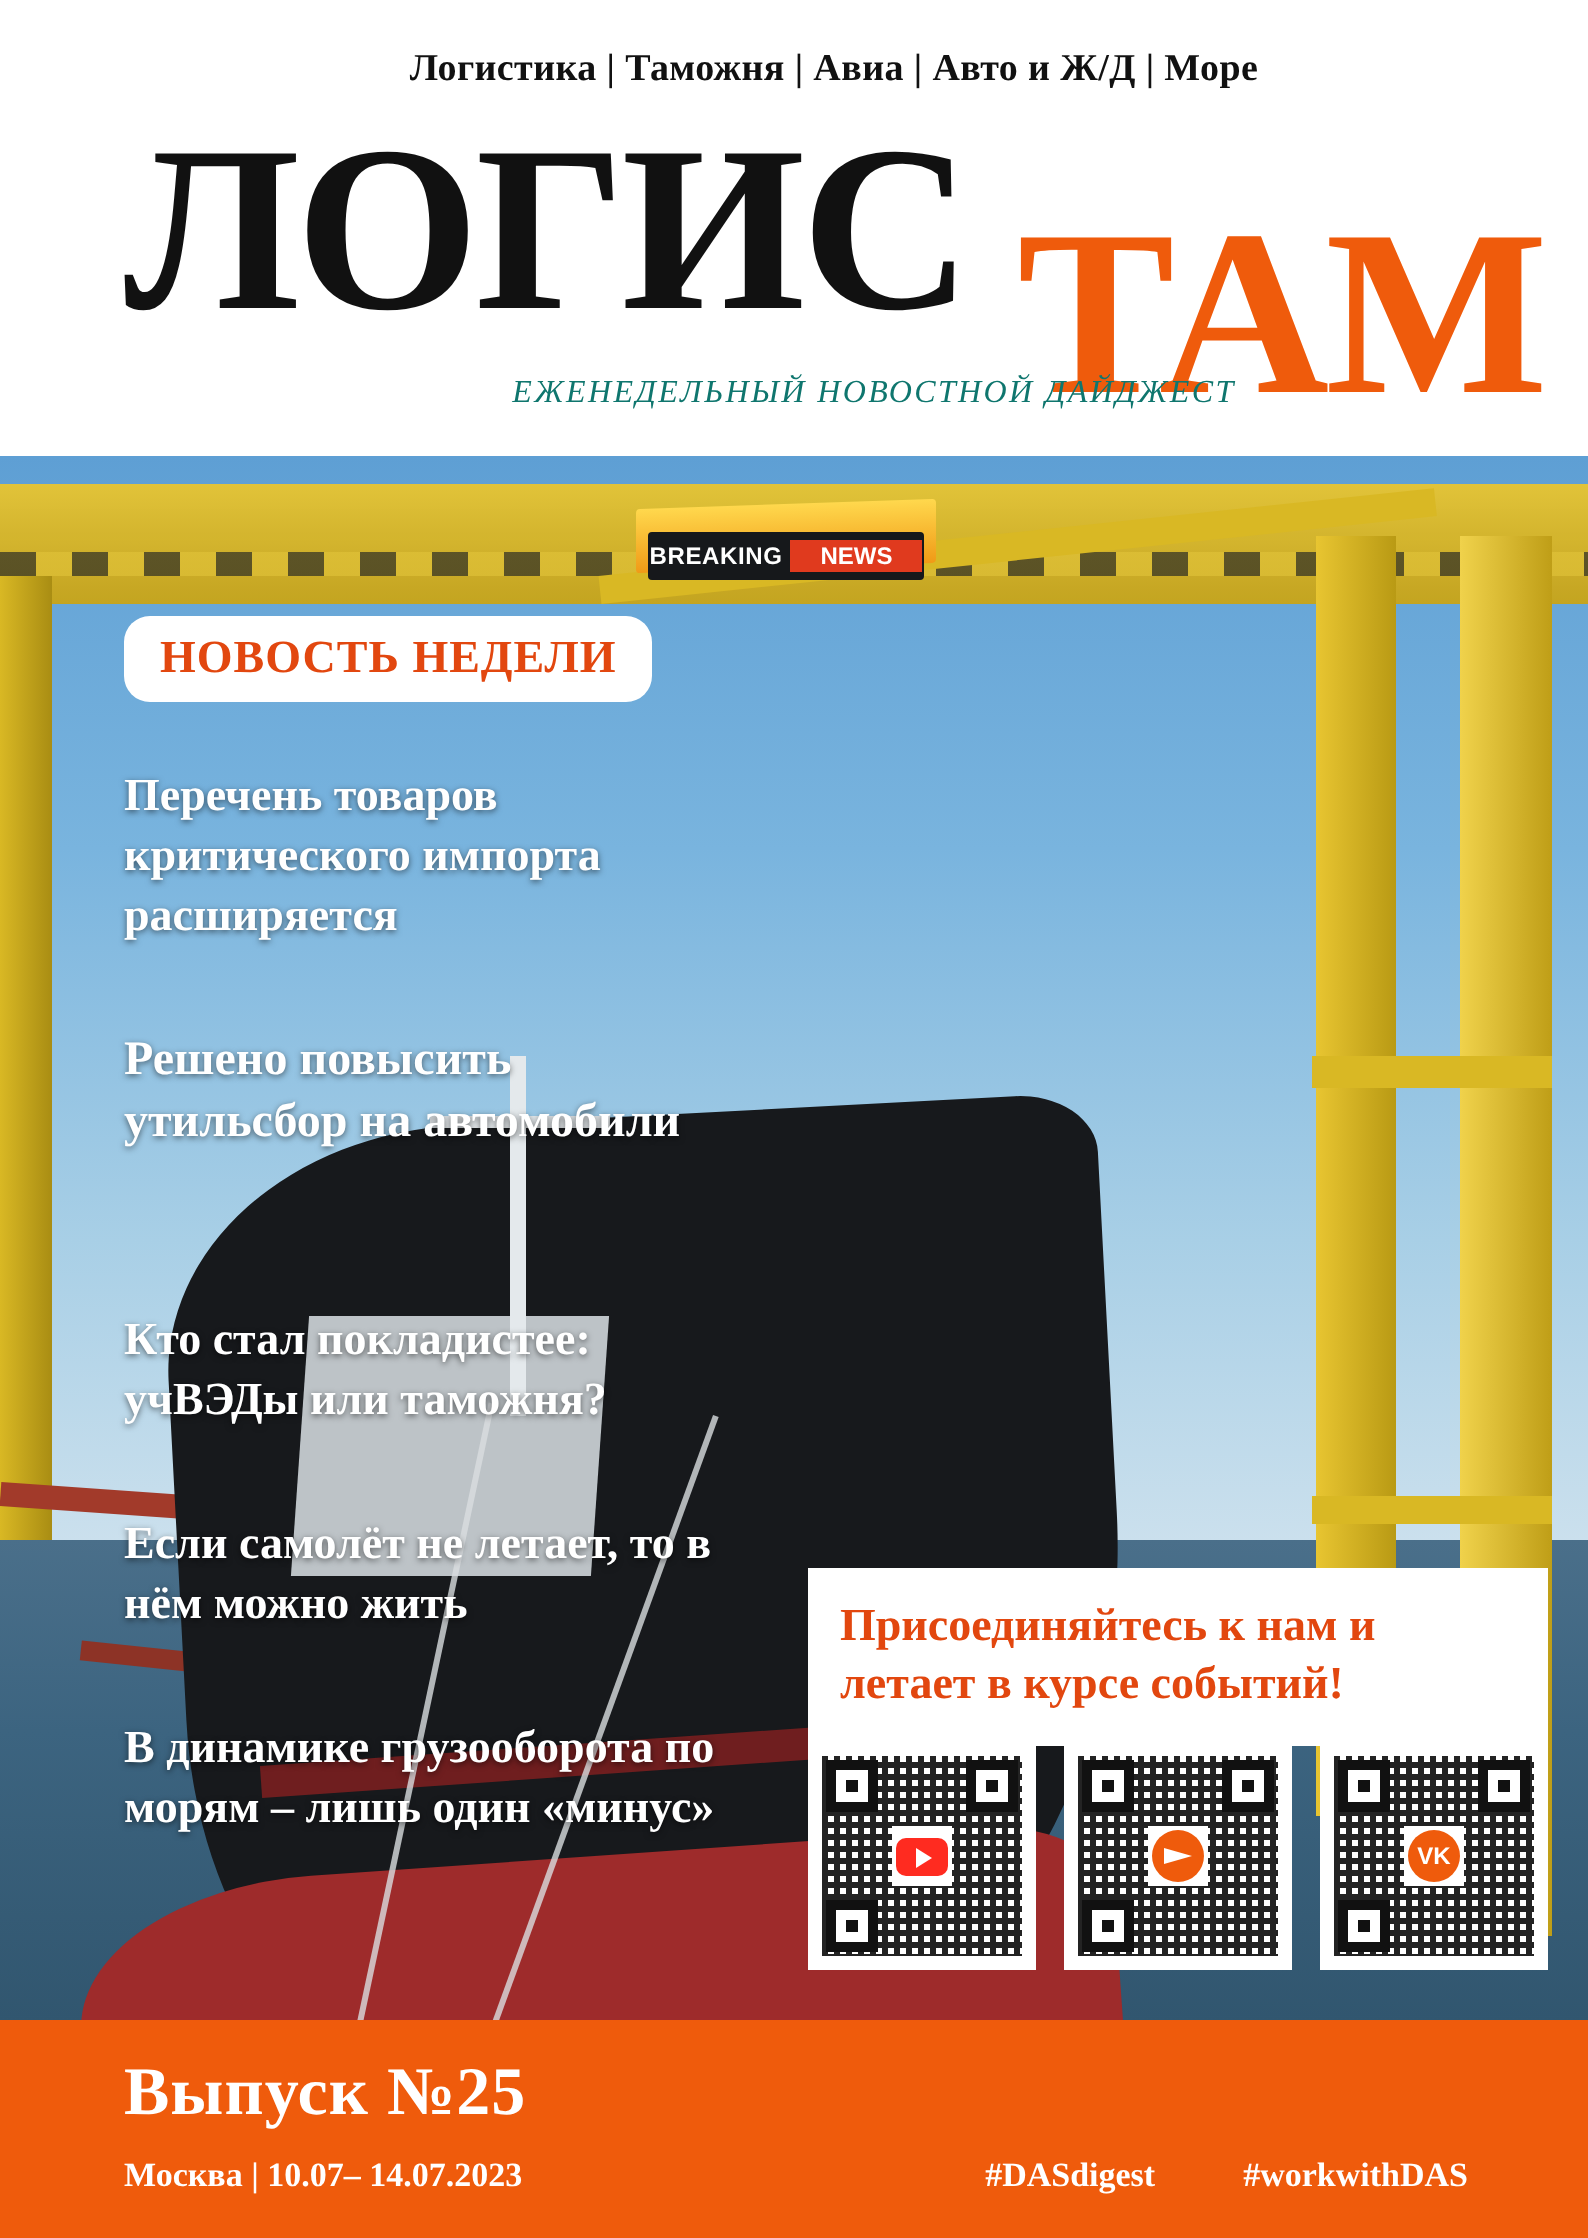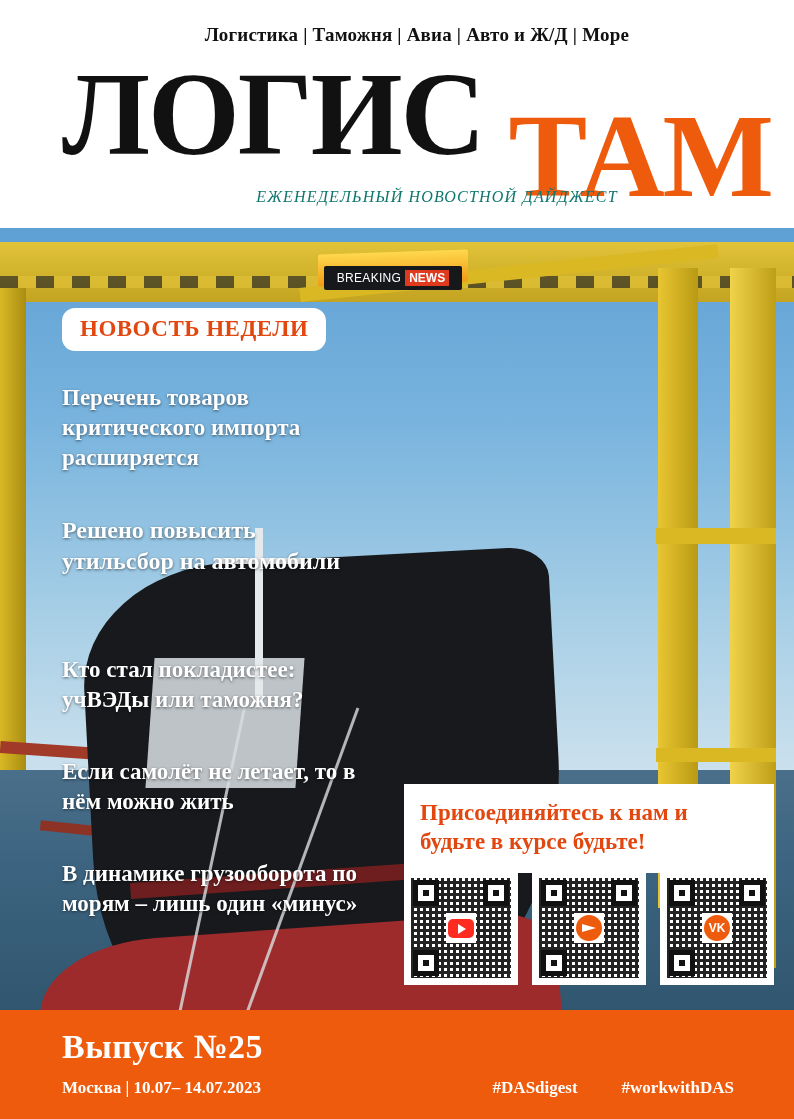--- a/index.html
+++ b/index.html
@@ -224,22 +224,22 @@
     border-radius: 2px;
   }
   .breaking-bar {
     position:absolute; top: 20px; left: 6px;
     width: 138px; height: 24px;
     background: #16181b;
     display:flex; align-items:center; justify-content:center;
     gap: 4px;
     border-radius: 2px;
   }
-  .breaking-bar .w1 { color:#ffffff; font-family:"Liberation Sans",sans-serif; font-weight:normal; font-size:12px; letter-spacing:.3px;}
-  .breaking-bar .w2 { background:#e03a1e; color:#fff; font-family:"Liberation Sans",sans-serif; font-weight:bold; font-size:12px; padding:1px 4px;}
+  .breaking-bar .w1 { color:#ffffff; font-family:"Liberation Sans",sans-serif; font-weight:bold; font-size:12px; letter-spacing:.3px;}
+  .breaking-bar .w2 { background:#e03a1e; color:#fff; font-family:"Liberation Sans",sans-serif; font-weight:bold; font-size:12px; padding:1px 15px;}
 
   
   .news-label {
     position: absolute;
     top: 80px;
     left: 62px;
     background: #ffffff;
     color: #e2470f;
     font-family: "Liberation Serif", serif;
     font-weight: bold;
@@ -441,21 +441,21 @@
     <div class="headlines">
       <div class="headline h2">Перечень товаров критического импорта расширяется</div>
       <div class="headline h1">Решено повысить утильсбор на автомобили</div>
       <div class="headline h3">Кто стал покладистее: учВЭДы или таможня?</div>
       <div class="headline h4">Если самолёт не летает, то в нём можно жить</div>
       <div class="headline h5">В динамике грузооборота по морям – лишь один «минус»</div>
     </div>
 
 
     <div class="joinbox">
-      <div class="joinbox-text">Присоединяйтесь к нам и будьте в курсе будьте!</div>
+      <div class="joinbox-text">Присоединяйтесь к нам и летает в курсе событий!</div>
     </div>
 
     <div class="qr-row">
       <div class="qr">
         <div class="qr-matrix"></div>
         <span class="qr-eye tl"></span>
         <span class="qr-eye tr"></span>
         <span class="qr-eye bl"></span>
         <span class="qr-center">
             <span class="ic-youtube"></span>

